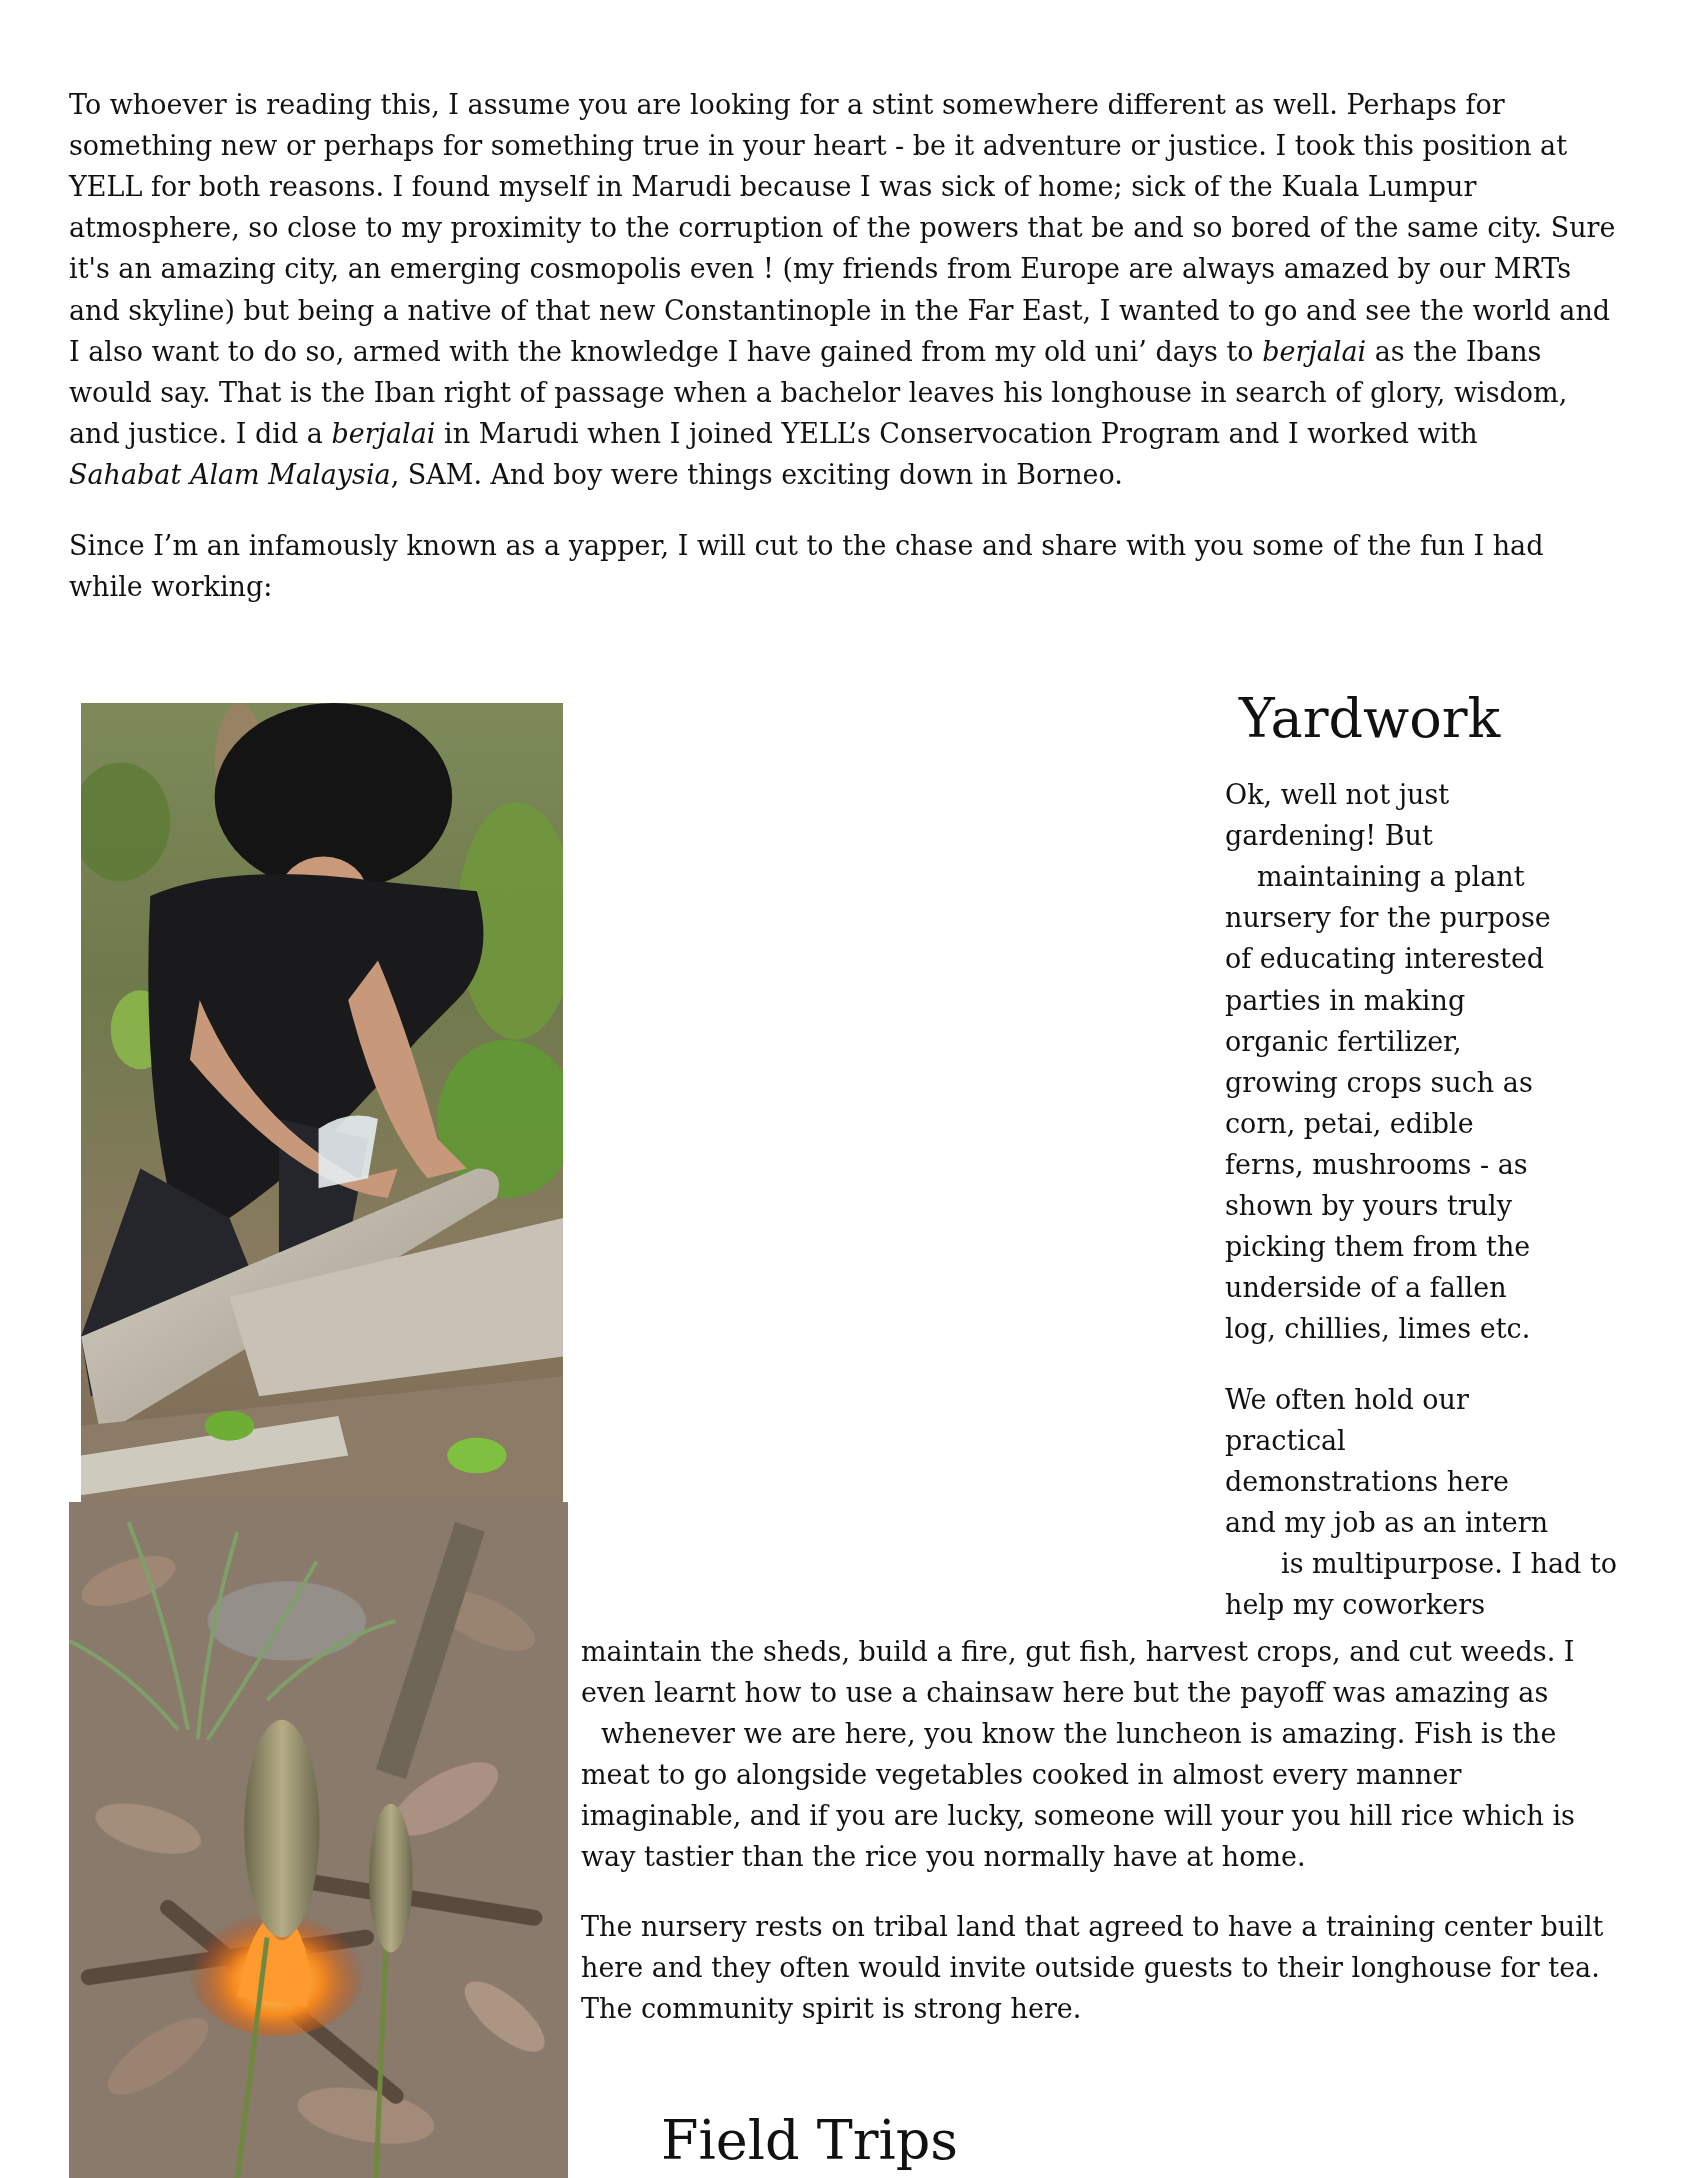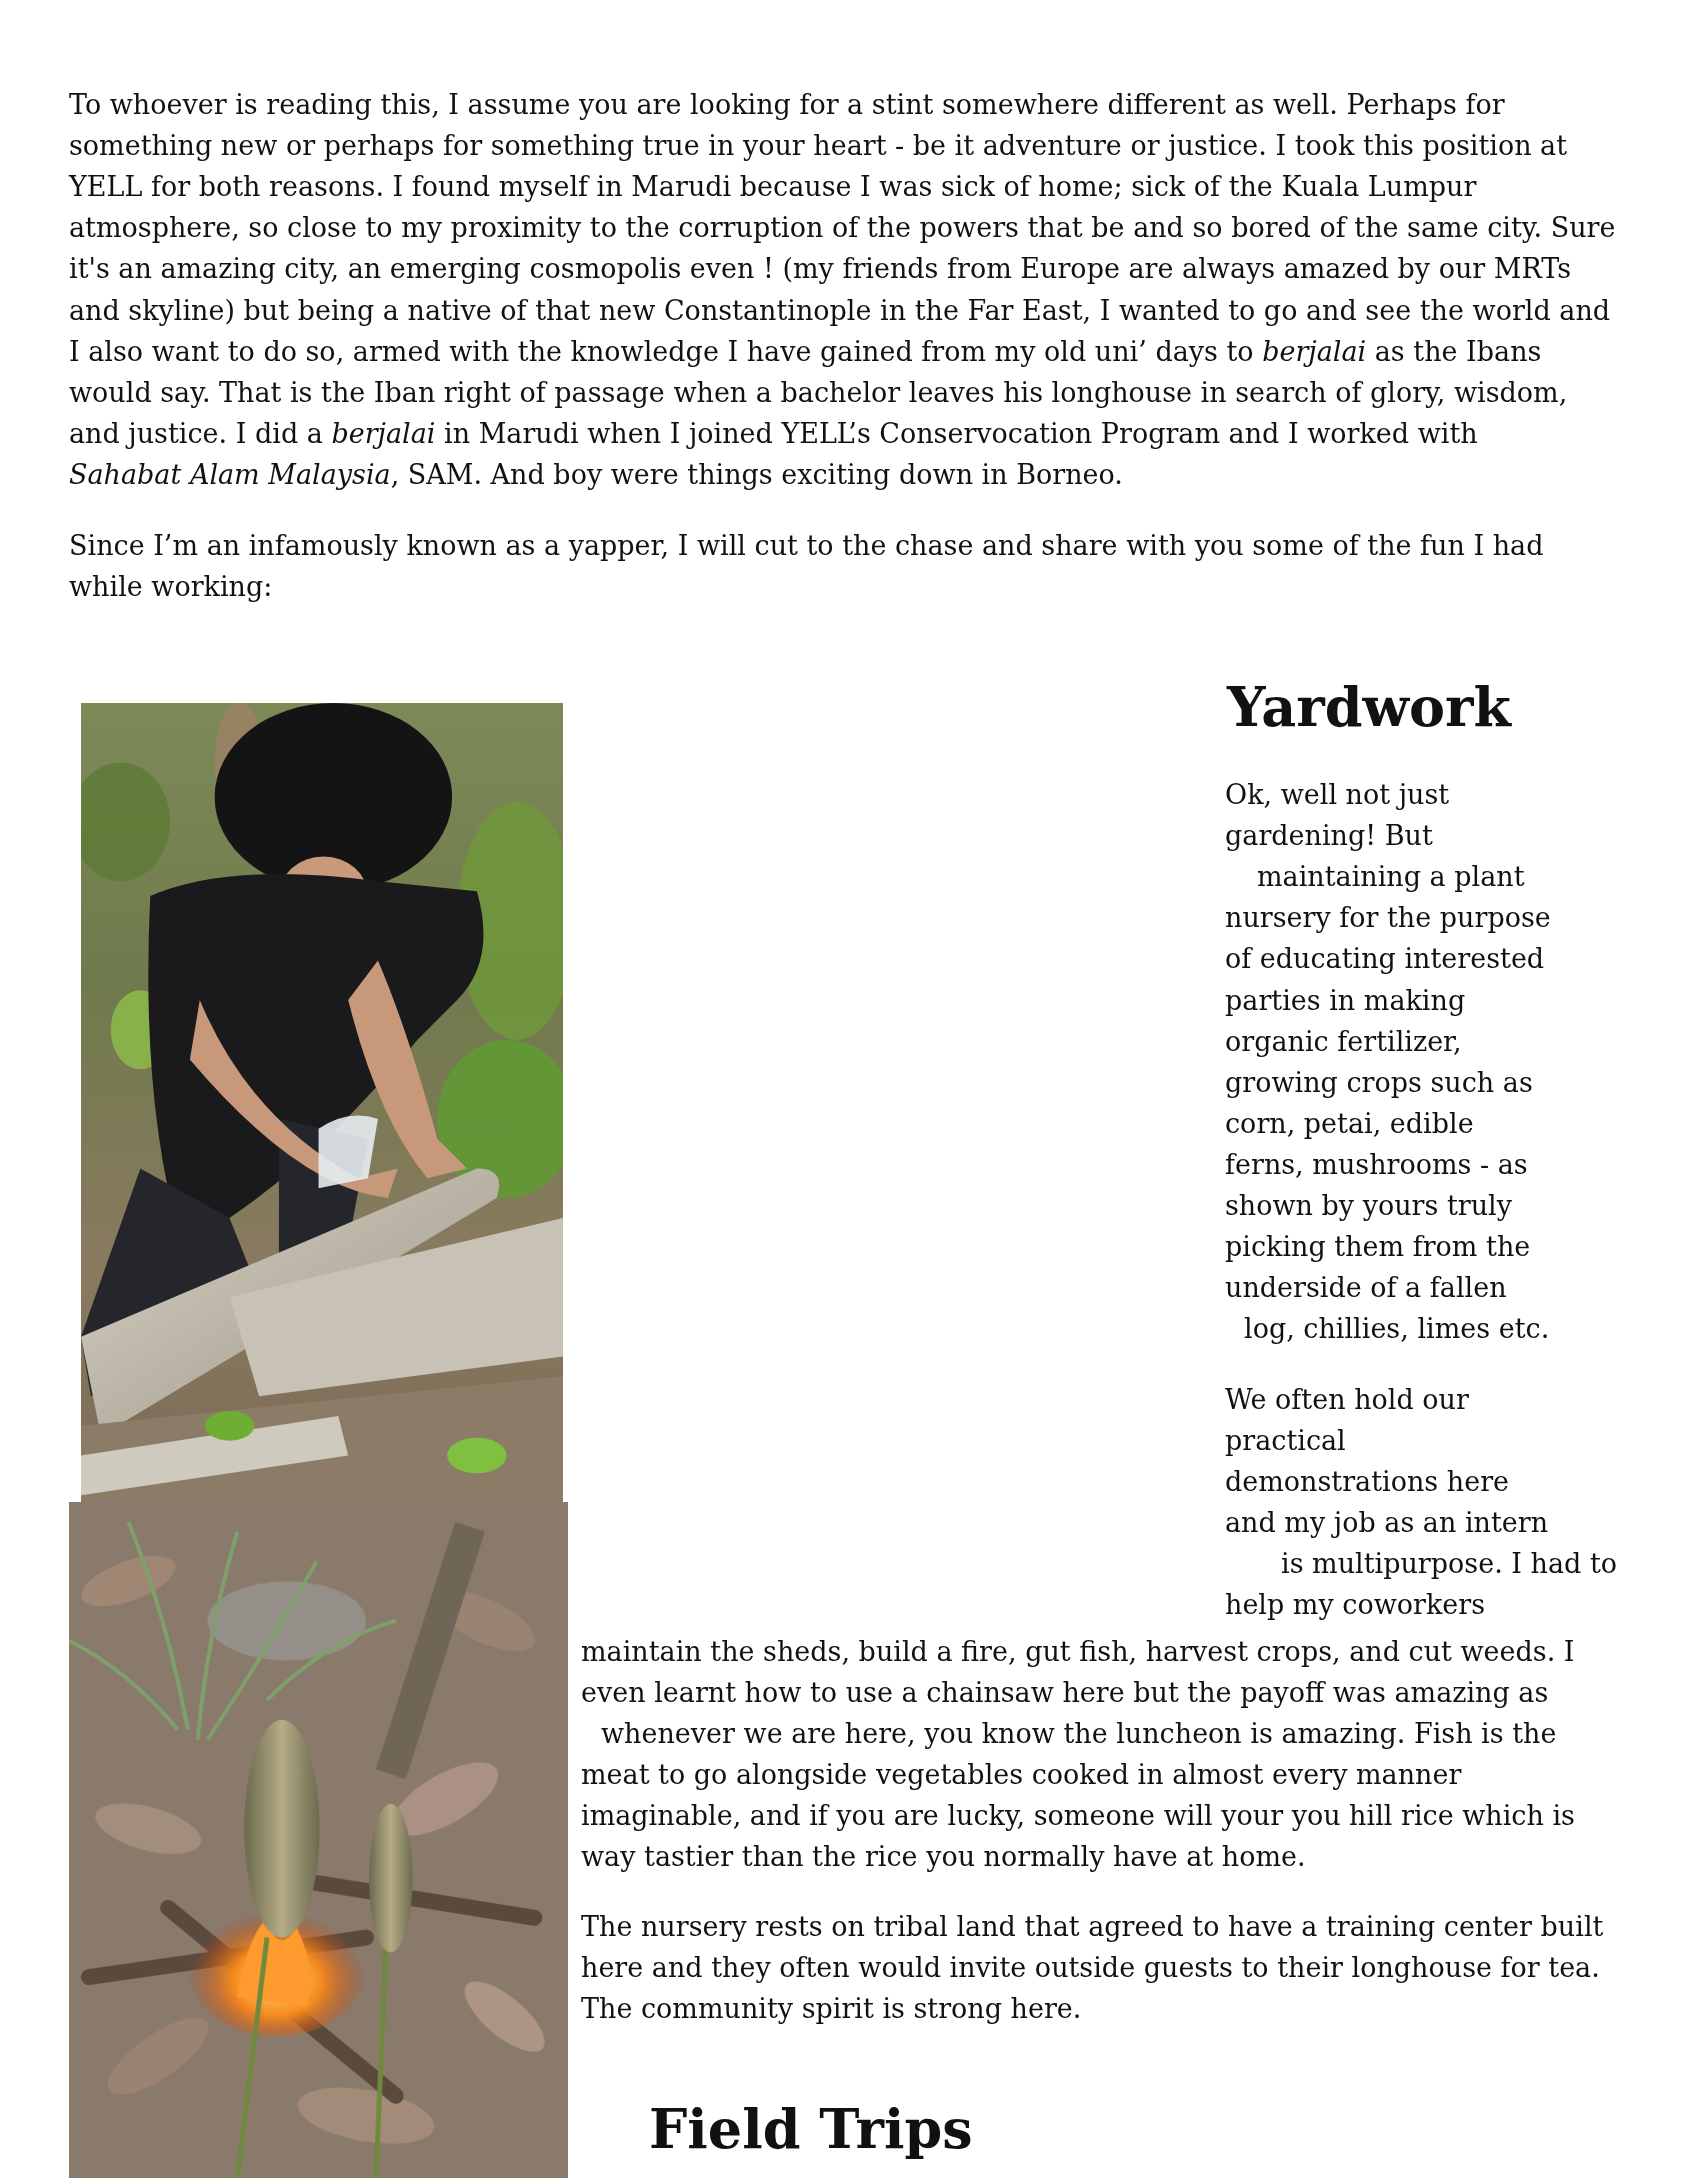--- a/index.html
+++ b/index.html
@@ -1,20 +1,20 @@
 <!DOCTYPE html>
 <html><head>
 <meta charset="utf-8">
 <style>
   html, body { margin: 0; padding: 0; background: #ffffff; }
   body { width: 1683px; height: 2178px; position: relative; overflow: hidden;
          font-family: "DejaVu Serif", "Liberation Serif", serif; color: #111111; }
   .line { position: absolute; white-space: nowrap; font-size: 27px; line-height: 1; }
   .line em { font-style: italic; }
-  .heading { position: absolute; white-space: nowrap; font-size: 54px; line-height: 1; font-weight: bold; margin: 4px; color: #111; }
+  .heading { position: absolute; white-space: nowrap; font-size: 54px; line-height: 1; font-weight: normal; margin: 16px; color: #111; }
   .photo { position: absolute; overflow: hidden; }
   .photo svg { display: block; width: 100%; height: 100%; }
 </style>
 </head>
 <body>
 
 <div class="photo" style="left:81px; top:703px; width:482px; height:807px;">
   <svg viewBox="0 0 487 815" preserveAspectRatio="none">
     <defs>
       <linearGradient id="bg1" x1="0" y1="0" x2="0" y2="1">
@@ -136,21 +136,21 @@
     <div class="line" style="left: 1225px; top: 904px;"><span>nursery for the purpose</span></div>
     <div class="line" style="left: 1225px; top: 945px;"><span>of educating interested</span></div>
     <div class="line" style="left: 1225px; top: 987px;"><span>parties in making</span></div>
     <div class="line" style="left: 1225px; top: 1028px;"><span>organic fertilizer,</span></div>
     <div class="line" style="left: 1225px; top: 1069px;"><span>growing crops such as</span></div>
     <div class="line" style="left: 1225px; top: 1110px;"><span>corn, petai, edible</span></div>
     <div class="line" style="left: 1225px; top: 1151px;"><span>ferns, mushrooms - as</span></div>
     <div class="line" style="left: 1225px; top: 1192px;"><span>shown by yours truly</span></div>
     <div class="line" style="left: 1225px; top: 1233px;"><span>picking them from the</span></div>
     <div class="line" style="left: 1225px; top: 1274px;"><span>underside of a fallen</span></div>
-    <div class="line" style="left: 1225px; top: 1315px; margin-left: 19px;"><span>log, chillies, limes etc.</span></div>
+    <div class="line" style="left: 1225px; top: 1315px;"><span>log, chillies, limes etc.</span></div>
     <div class="line" style="left: 1225px; top: 1386px;"><span>We often hold our</span></div>
     <div class="line" style="left: 1225px; top: 1427px;"><span>practical</span></div>
     <div class="line" style="left: 1225px; top: 1468px;"><span>demonstrations here</span></div>
     <div class="line" style="left: 1225px; top: 1509px;"><span>and my job as an intern</span></div>
     <div class="line" style="left: 1281px; top: 1550px;"><span>is multipurpose. I had to</span></div>
     <div class="line" style="left: 1225px; top: 1591px;"><span>help my coworkers</span></div>
     <div class="line" style="left: 581px; top: 1638px;"><span>maintain the sheds, build a fire, gut fish, harvest crops, and cut weeds. I</span></div>
     <div class="line" style="left: 581px; top: 1679px;"><span>even learnt how to use a chainsaw here but the payoff was amazing as</span></div>
     <div class="line" style="left: 601px; top: 1720px;"><span>whenever we are here, you know the luncheon is amazing. Fish is the</span></div>
     <div class="line" style="left: 581px; top: 1761px;"><span>meat to go alongside vegetables cooked in almost every manner</span></div>

